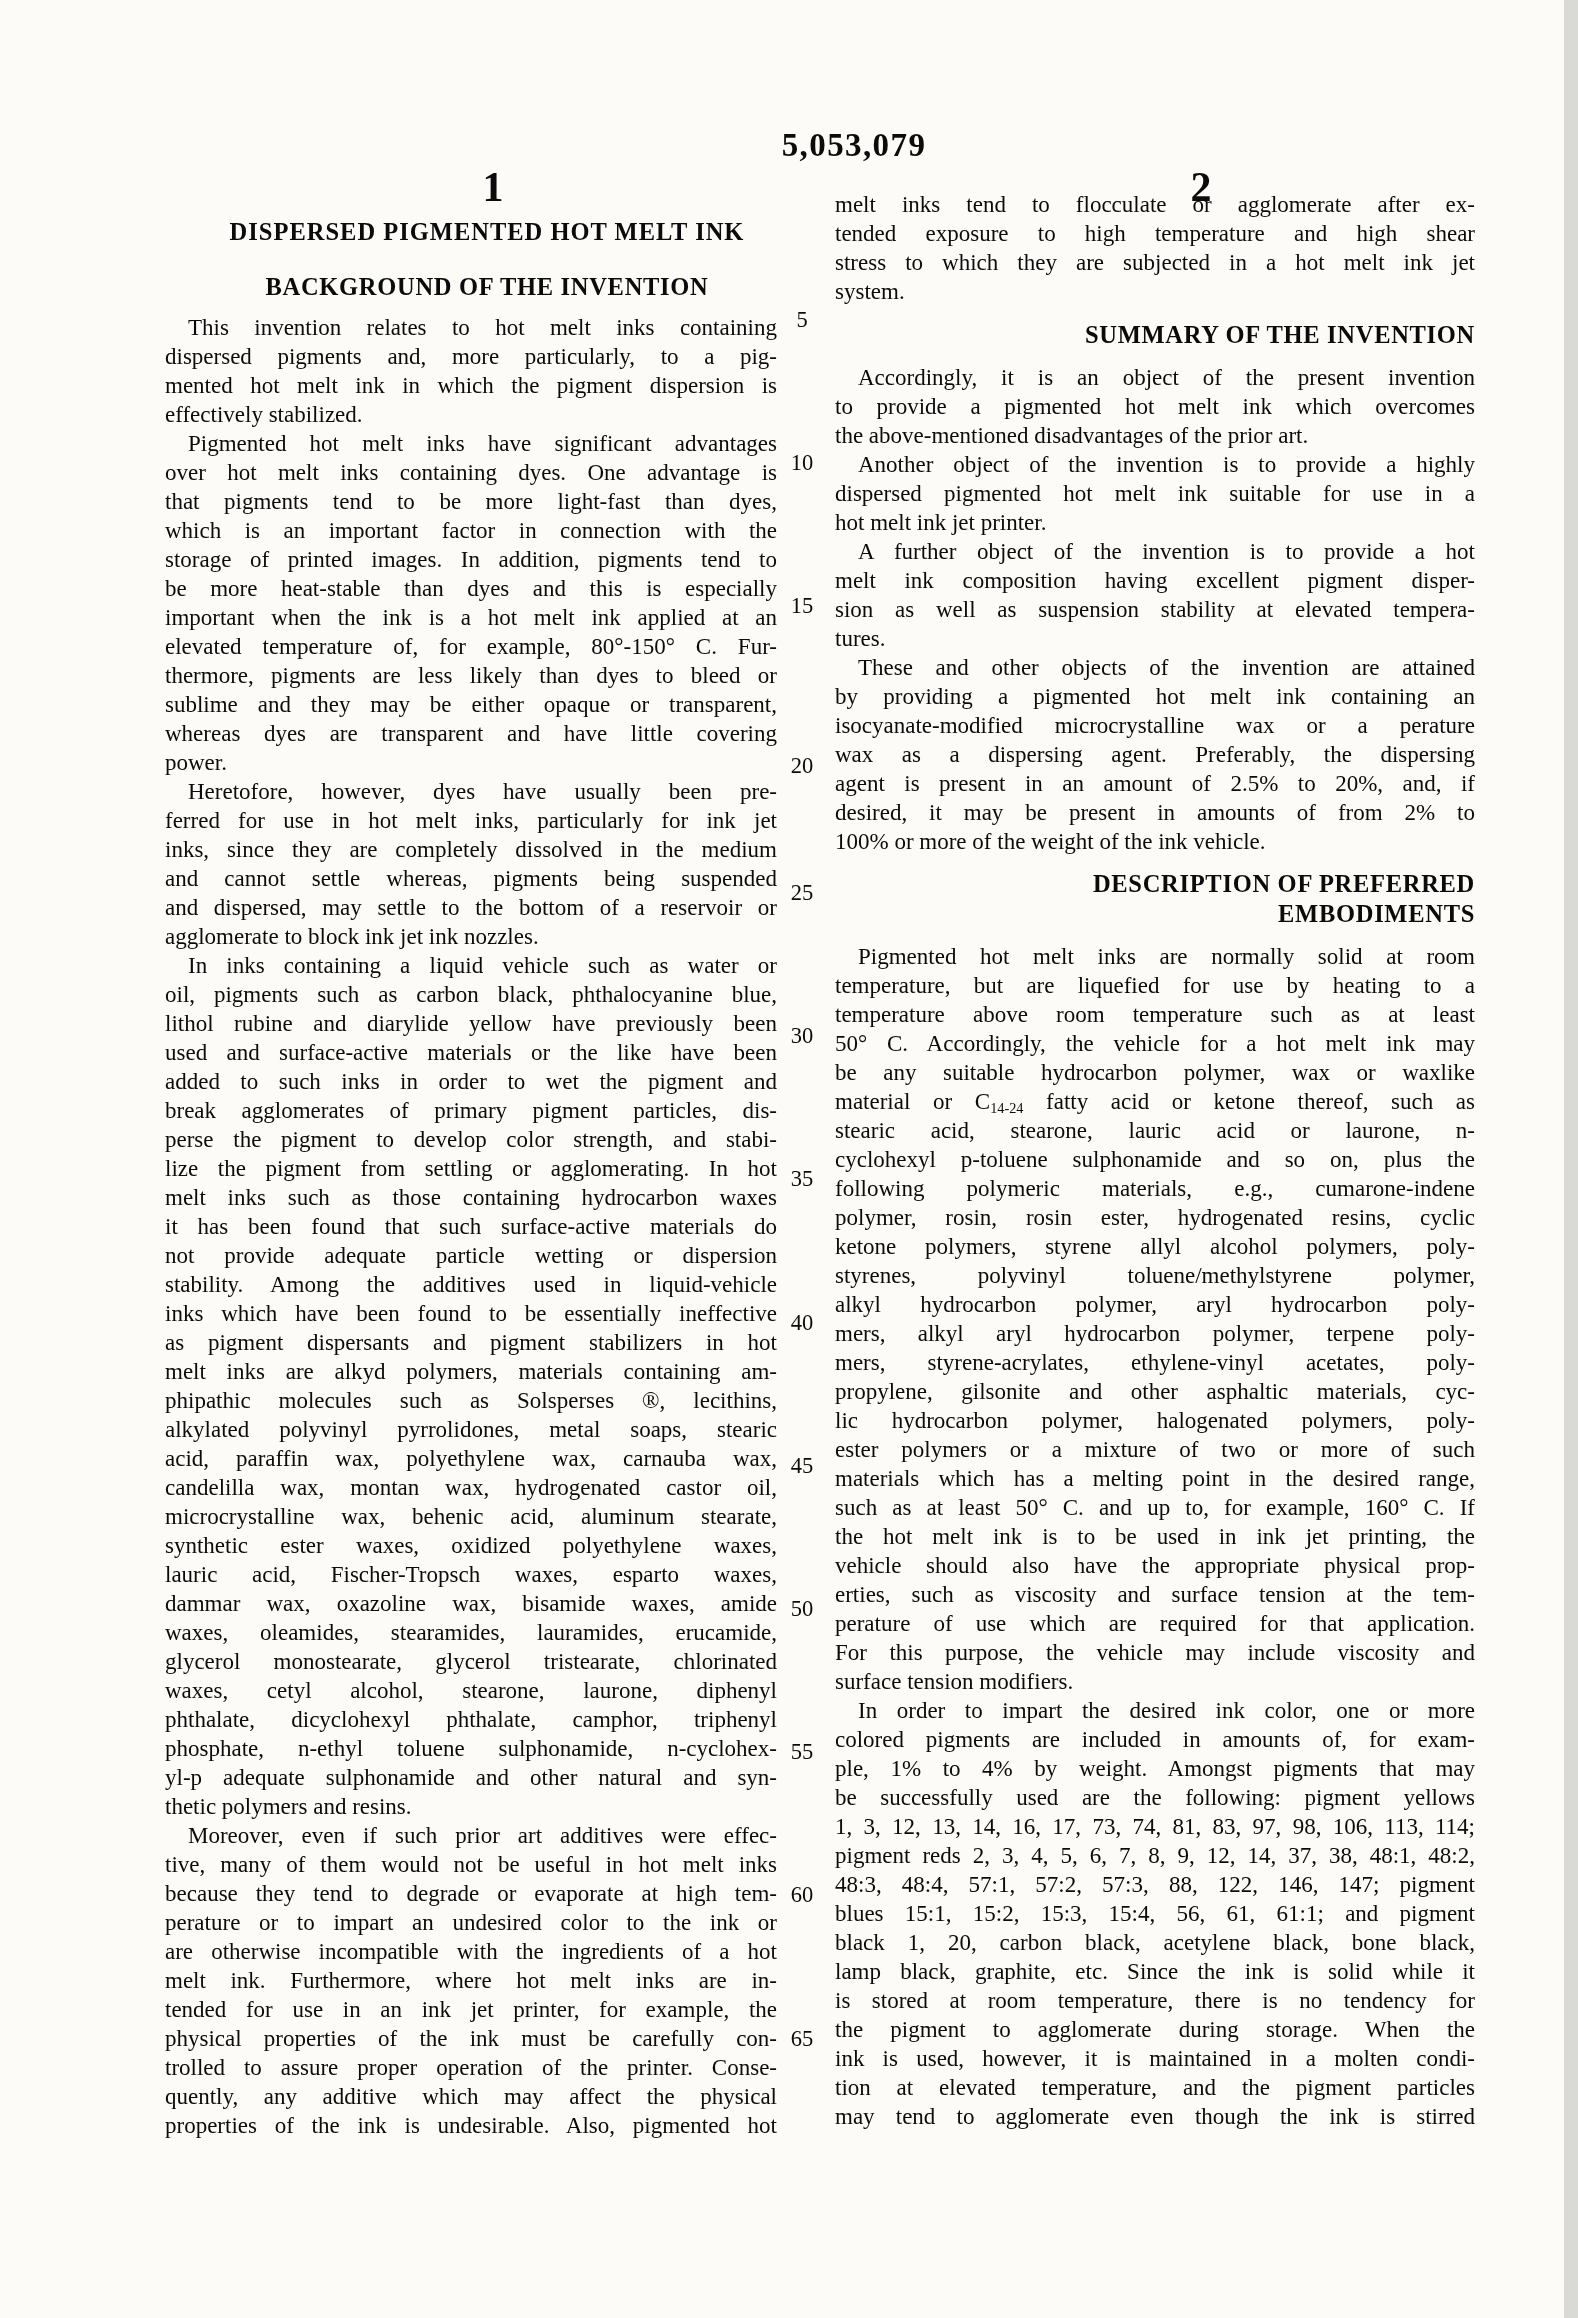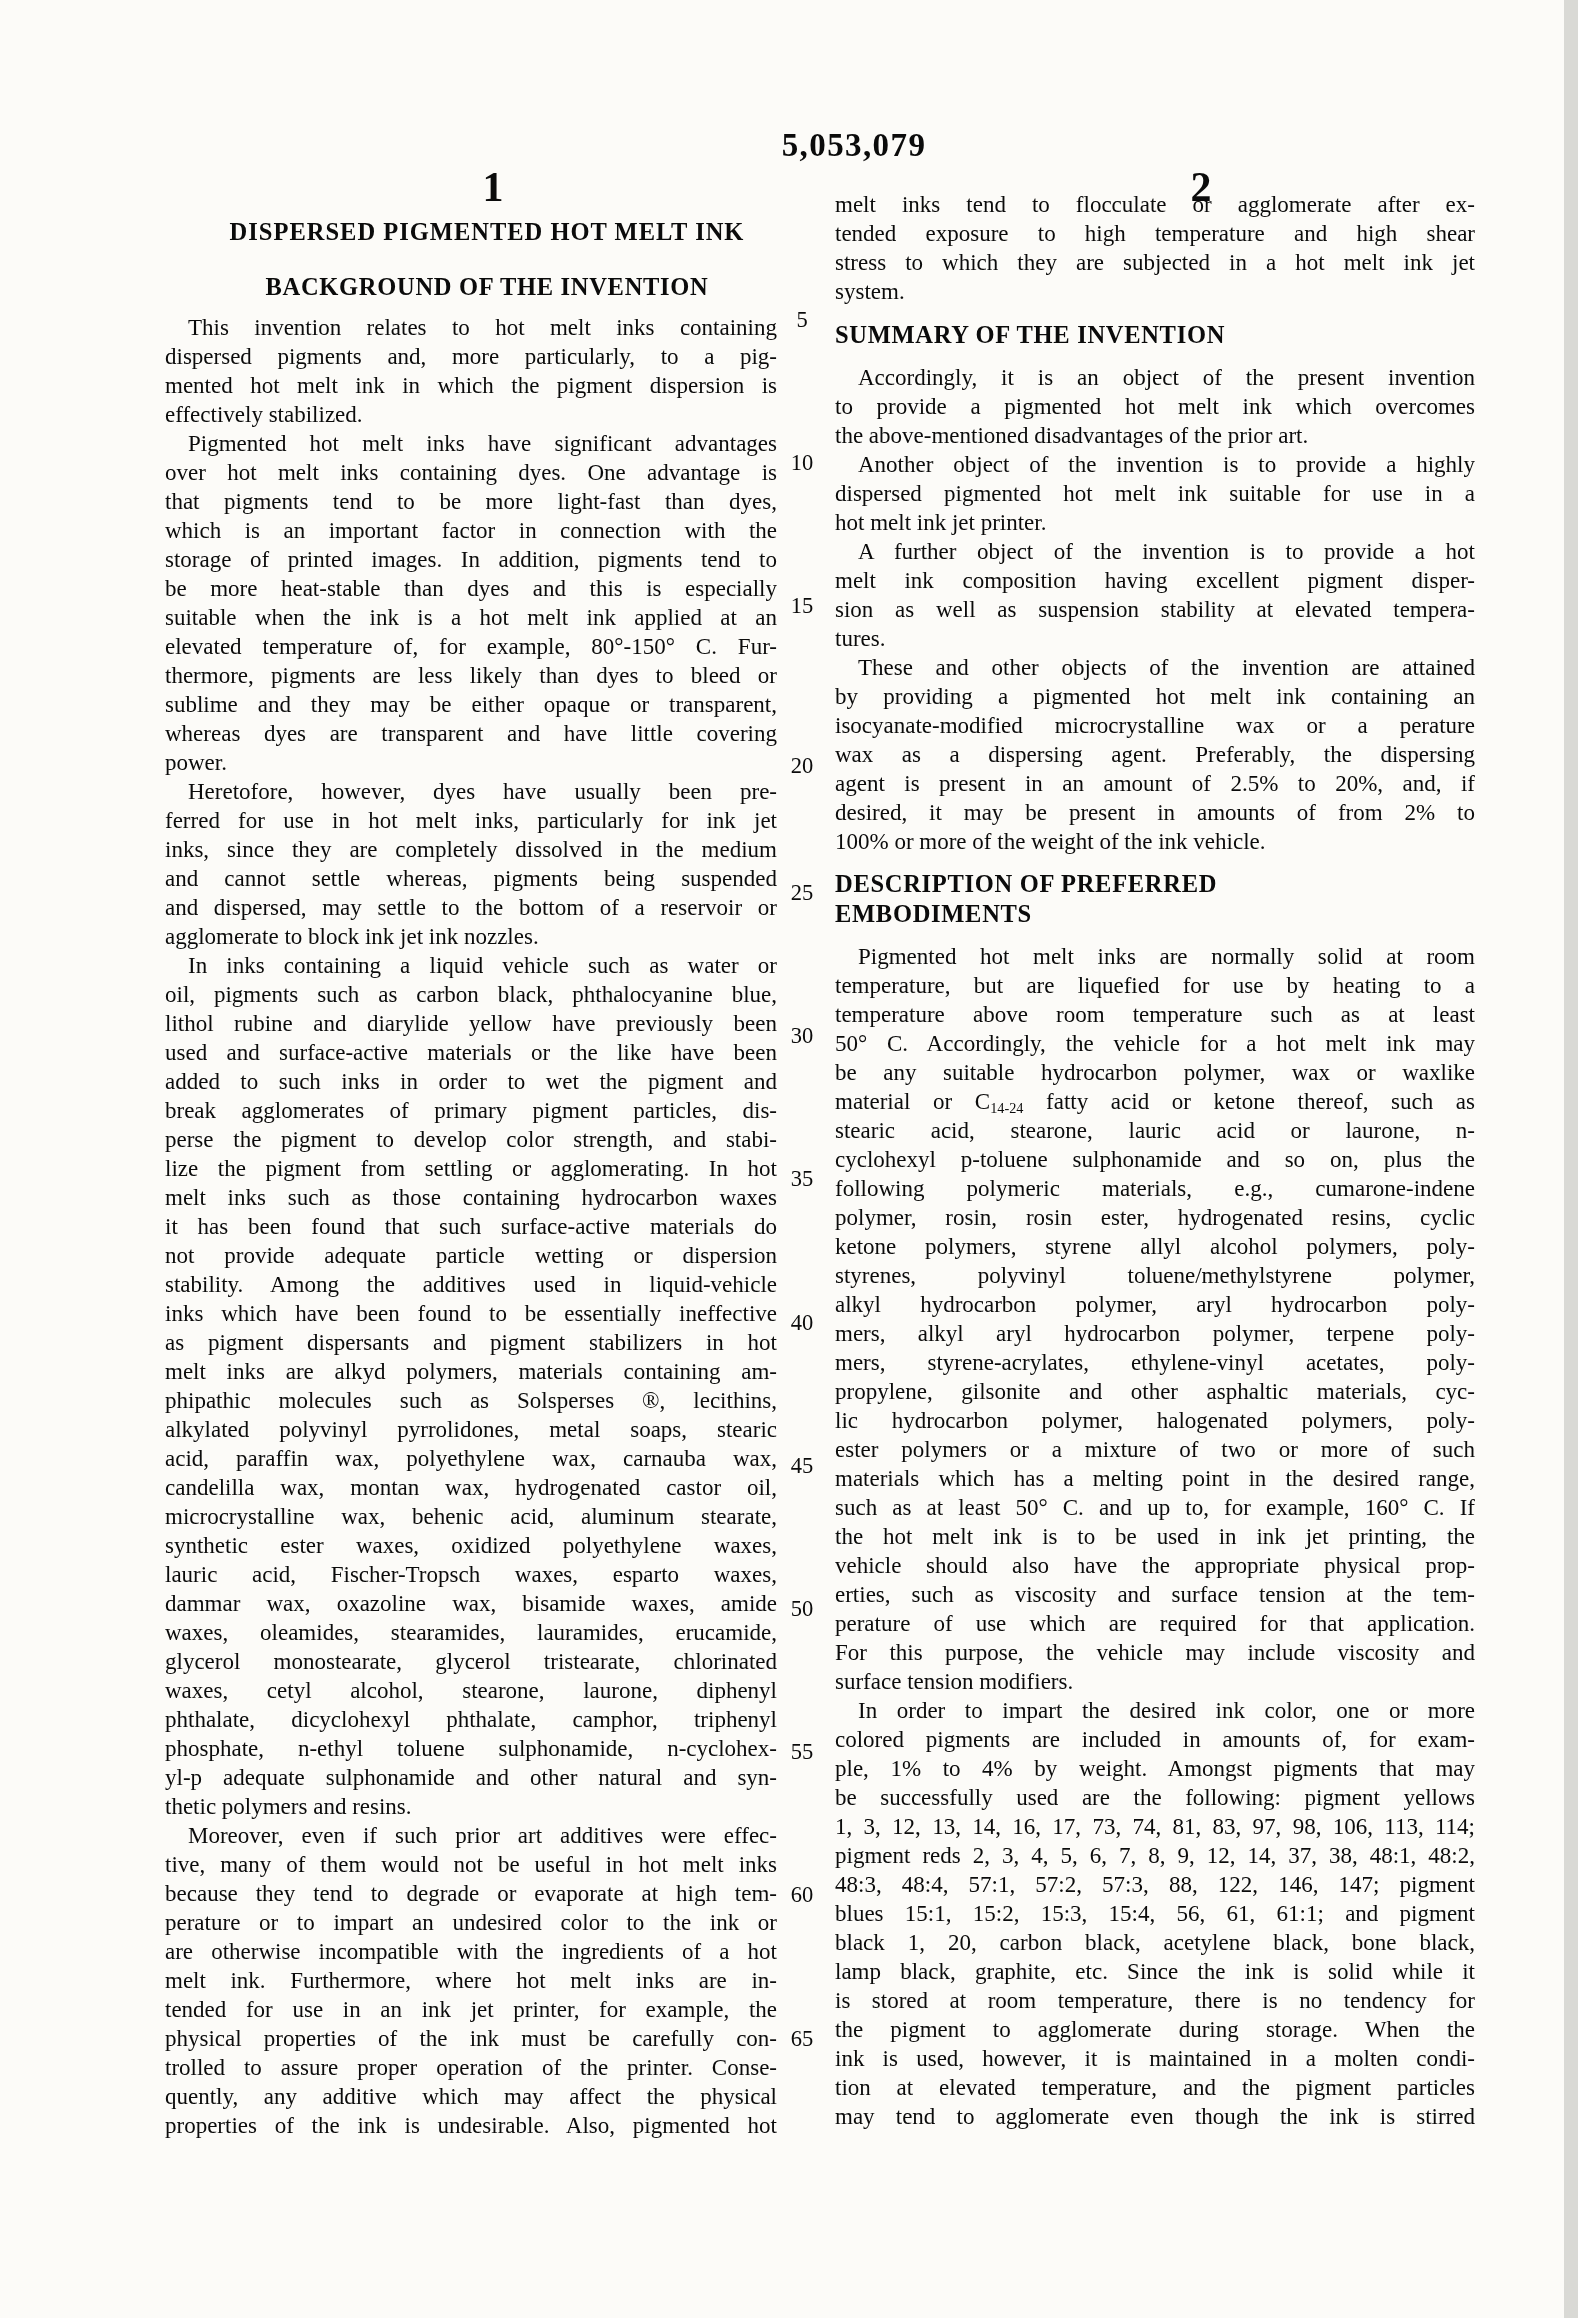--- a/index.html
+++ b/index.html
@@ -37,21 +37,21 @@
     text-align:justify; text-align-last:justify;
     overflow:hidden; white-space:normal;
   }
   .line.end { text-align-last:left; }
   .line.indent { text-indent:23px; }
   sub { font-size:0.62em; line-height:0; vertical-align:baseline; position:relative; top:0.28em; }
   .col-heading {
     display:flex; flex-direction:column; justify-content:center;
     text-align:center; font-weight:bold; font-size:24.5px; letter-spacing:0.7px;
   }
-  .col-heading .hline { line-height:30px; text-align:left; }
+  .col-heading .hline { line-height:30px; text-align:right; }
   #gutter { position:absolute; left:780px; top:0; width:44px; }
   .ln {
     position:absolute; width:100%; text-align:center;
     font-size:22.5px; height:29px; line-height:29px;
   }
 </style>
 </head>
 <body>
 
 <div class="page">
@@ -64,21 +64,21 @@
       <div class="line indent">This invention relates to hot melt inks containing</div>
       <div class="line">dispersed pigments and, more particularly, to a pig-</div>
       <div class="line">mented hot melt ink in which the pigment dispersion is</div>
       <div class="line end">effectively stabilized.</div>
       <div class="line indent">Pigmented hot melt inks have significant advantages</div>
       <div class="line">over hot melt inks containing dyes. One advantage is</div>
       <div class="line">that pigments tend to be more light-fast than dyes,</div>
       <div class="line">which is an important factor in connection with the</div>
       <div class="line">storage of printed images. In addition, pigments tend to</div>
       <div class="line">be more heat-stable than dyes and this is especially</div>
-      <div class="line">suitable when the ink is a hot melt ink applied at an</div>
+      <div class="line">important when the ink is a hot melt ink applied at an</div>
       <div class="line">elevated temperature of, for example, 80°-150° C. Fur-</div>
       <div class="line">thermore, pigments are less likely than dyes to bleed or</div>
       <div class="line">sublime and they may be either opaque or transparent,</div>
       <div class="line">whereas dyes are transparent and have little covering</div>
       <div class="line end">power.</div>
       <div class="line indent">Heretofore, however, dyes have usually been pre-</div>
       <div class="line">ferred for use in hot melt inks, particularly for ink jet</div>
       <div class="line">inks, since they are completely dissolved in the medium</div>
       <div class="line">and cannot settle whereas, pigments being suspended</div>
       <div class="line">and dispersed, may settle to the bottom of a reservoir or</div>

